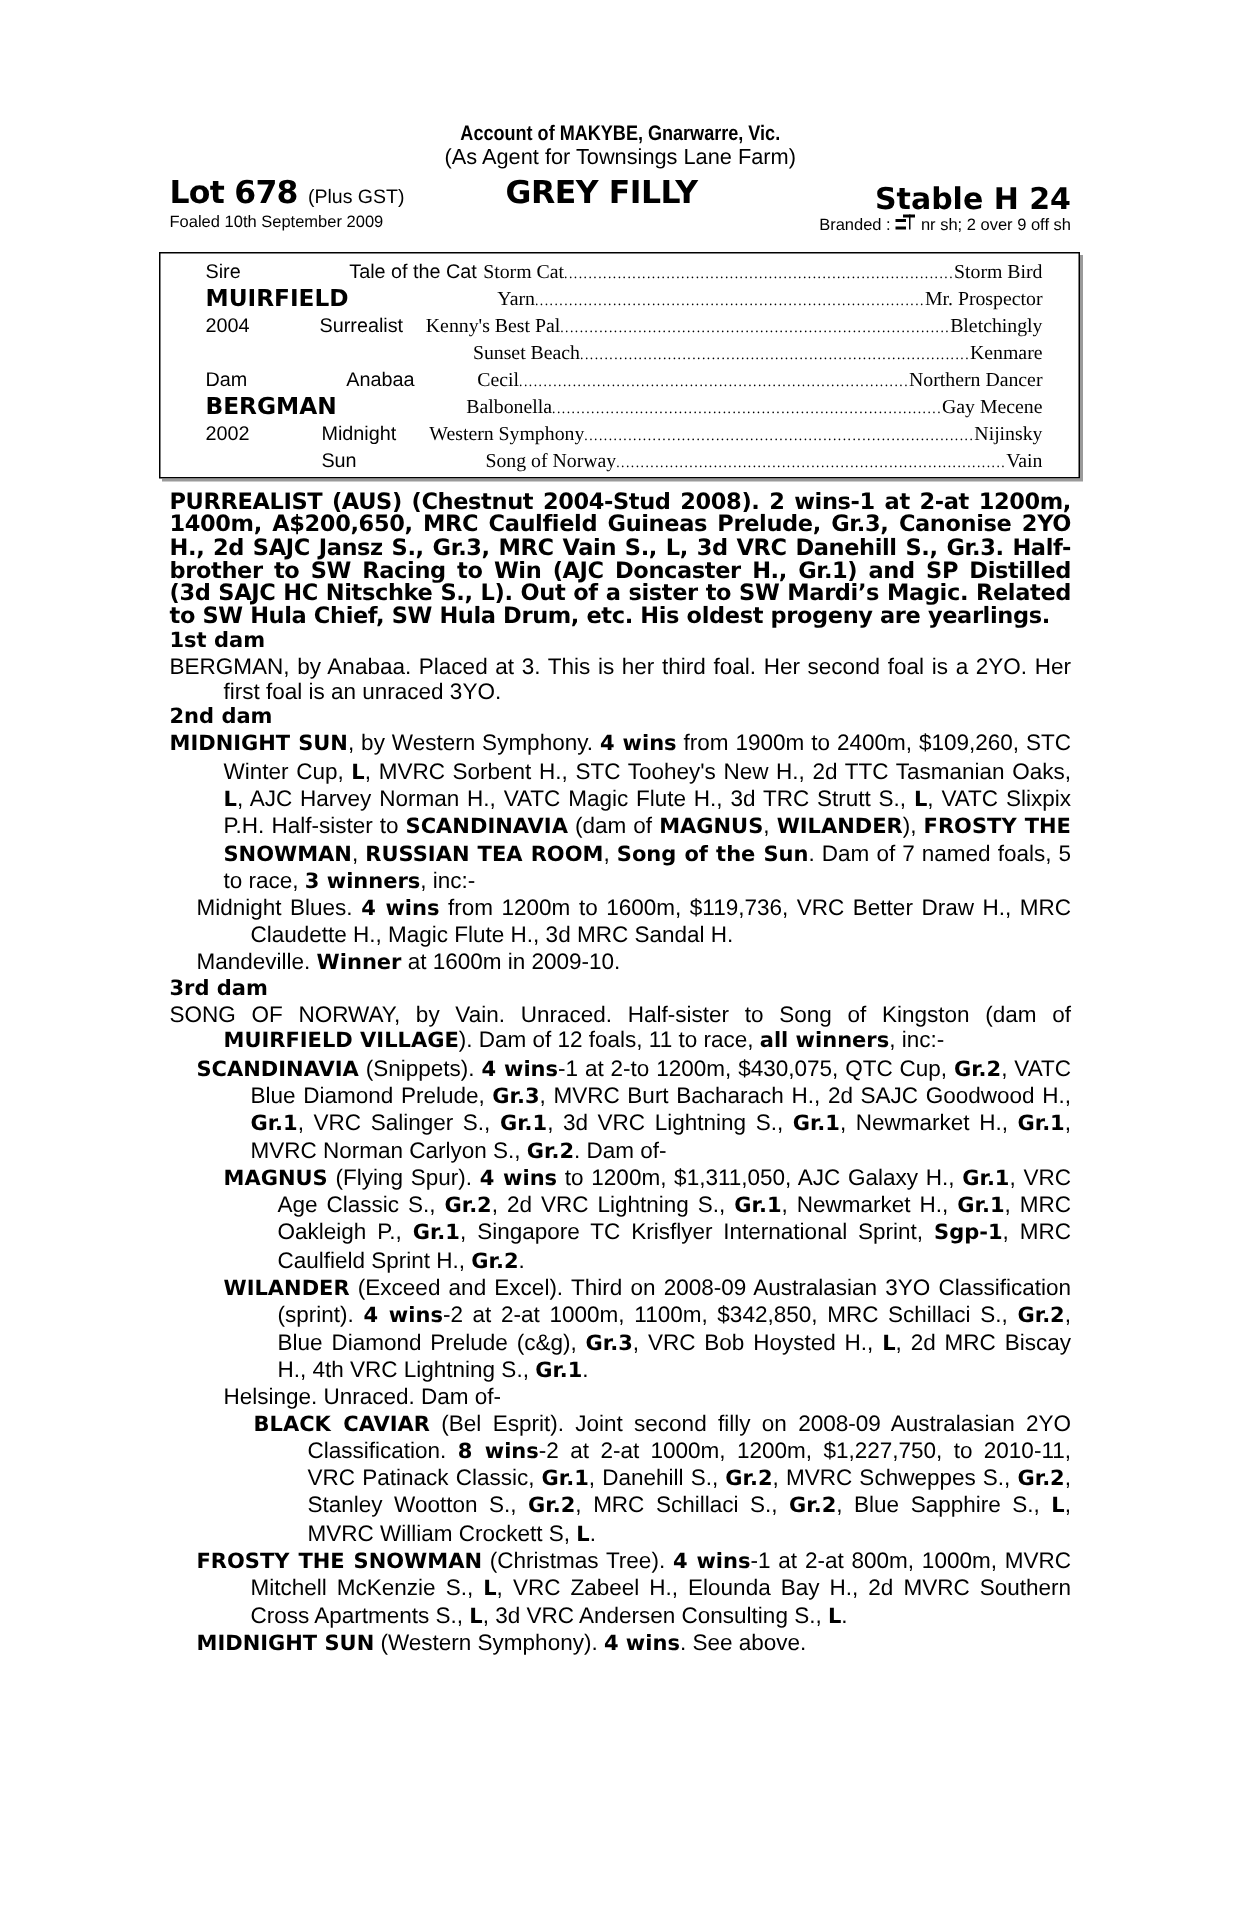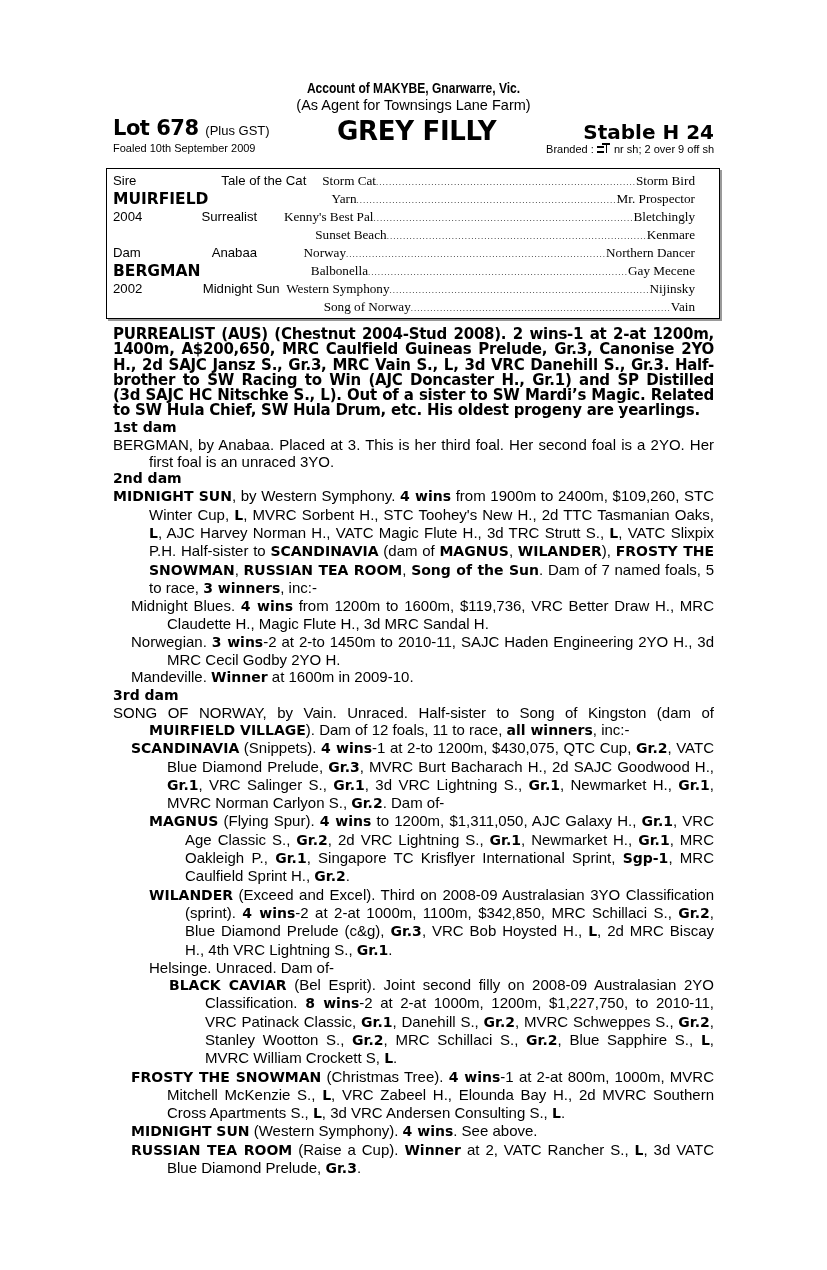--- a/index.html
+++ b/index.html
@@ -3,31 +3,31 @@
 <meta charset="utf-8">
 <style>
   html, body { margin: 0; padding: 0; background: #ffffff; }
   body { width: 827px; height: 1270px; position: relative; color: #000; font-family: "Liberation Sans", sans-serif; }
   .page { position: absolute; left: 113px; top: 80px; width: 601px; }
   .hdr1 { text-align: center; font-weight: bold; font-size: 14px; line-height: 17px; transform: scaleX(0.86); }
   .hdr2 { text-align: center; font-size: 14.5px; line-height: 17px; }
   .lotrow { position: relative; height: 26px; margin-top: 2px; }
   .lot { position: absolute; left: 0; top: 0; font-weight: bold; font-size: 21px; font-family: "DejaVu Sans", sans-serif; letter-spacing: -0.5px; }
   .lot .gst { font-weight: normal; font-size: 13px; font-family: "Liberation Sans", sans-serif; letter-spacing: 0; text-align: right; }
-  .colour { position: absolute; left: 224px; top: 0; font-weight: bold; font-size: 26px; font-family: "DejaVu Sans", sans-serif; letter-spacing: -0.3px; }
+  .colour { position: absolute; left: 224px; top: 0; font-weight: bold; font-size: 21px; font-family: "DejaVu Sans", sans-serif; letter-spacing: -0.3px; }
   .stable { position: absolute; right: 0; top: 4px; font-weight: bold; font-size: 20px; font-family: "DejaVu Sans", sans-serif; }
   .foalrow { position: relative; height: 20px; font-size: 11px; }
   .foalrow .foaled { position: absolute; left: 0; top: 0; }
   .foalrow .brand { position: absolute; right: 0; top: 0; white-space: nowrap; }
   .brand-glyph { display: inline-block; width: 14px; height: 12px; position: relative; vertical-align: -1px; }
   .brand-glyph i { position: absolute; background: #000; }
 
   .ped { margin-top: 6px; margin-left: -7px; width: 612px; border: 1.5px solid #000; box-shadow: 2px 2px 0 #9a9a9a; padding: 3px 0 2px 0; font-size: 13.2px; }
   .ped-row { display: flex; height: 18px; line-height: 18px; }
-  .ped-c1 { width: 175px; padding-left: 6px; }
+  .ped-c1 { width: 175px; padding-left: 6px; margin-left: 24px; }
   .ped-c2 { width: 163px; }
   .ped-c3 { flex: 1; display: flex; padding-right: 24px; font-family: Liberation Serif, serif; }
   .ped-c3 .l { white-space: nowrap; }
   .ped-c3 .dots { flex: 1; overflow: hidden; white-space: nowrap; letter-spacing: 1px; font-size: 9px; line-height: 20px; }
   .ped-c3 .r { white-space: nowrap; }
   .bigname { font-weight: bold; font-family: "DejaVu Sans", sans-serif; font-size: 15.5px; }
 
   .sireblurb { margin-top: 8px; font-weight: bold; font-family: "DejaVu Sans", sans-serif; font-size: 15px; line-height: 15.3px; text-align: justify; letter-spacing: -0.25px; }
 
   .sect-h { font-weight: bold; font-family: "DejaVu Sans", sans-serif; font-size: 14px; line-height: 17px; }
@@ -100,21 +100,21 @@
       <div class="ped-c3">
           <span class="l">Sunset Beach</span>
           <span class="dots">................................................................................</span>
           <span class="r">Kenmare</span>
         </div>
     </div>
     <div class="ped-row">
       <div class="ped-c1">Dam</div>
       <div class="ped-c2">Anabaa</div>
       <div class="ped-c3">
-          <span class="l">Norway</span>
+          <span class="l">Cecil</span>
           <span class="dots">................................................................................</span>
           <span class="r">Northern Dancer</span>
         </div>
     </div>
     <div class="ped-row">
       <div class="ped-c1 bigname">BERGMAN</div>
       <div class="ped-c2"></div>
       <div class="ped-c3">
           <span class="l">Balbonella</span>
           <span class="dots">................................................................................</span>
@@ -142,35 +142,33 @@
   </div>
 
   <div class="sireblurb">PURREALIST (AUS) (Chestnut 2004-Stud 2008). 2 wins-1 at 2-at 1200m, 1400m, A$200,650, MRC Caulfield Guineas Prelude, Gr.3, Canonise 2YO H., 2d SAJC Jansz S., Gr.3, MRC Vain S., L, 3d VRC Danehill S., Gr.3. Half-brother to SW Racing to Win (AJC Doncaster H., Gr.1) and SP Distilled (3d SAJC HC Nitschke S., L). Out of a sister to SW Mardi’s Magic. Related to SW Hula Chief, SW Hula Drum, etc. His oldest progeny are yearlings.</div>
 
   <div class="sect-h">1st dam</div>
   <div class="para ind0">BERGMAN, by Anabaa. Placed at 3. This is her third foal. Her second foal is a 2YO. Her first foal is an unraced 3YO.</div>
 
   <div class="sect-h">2nd dam</div>
   <div class="para ind0"><b>MIDNIGHT SUN</b><span>, by Western Symphony. </span><b>4 wins</b><span> from 1900m to 2400m, $109,260, STC Winter Cup, </span><b>L</b><span>, MVRC Sorbent H., STC Toohey's New H., 2d TTC Tasmanian Oaks, </span><b>L</b><span>, AJC Harvey Norman H., VATC Magic Flute H., 3d TRC Strutt S., </span><b>L</b><span>, VATC Slixpix P.H. Half-sister to </span><b>SCANDINAVIA</b><span> (dam of </span><b>MAGNUS</b><span>, </span><b>WILANDER</b><span>), </span><b>FROSTY THE SNOWMAN</b><span>, </span><b>RUSSIAN TEA ROOM</b><span>, </span><b>Song of the Sun</b><span>. Dam of 7 named foals, 5 to race, </span><b>3 winners</b><span>, inc:-</span></div>
   <div class="para ind1"><span>Midnight Blues. </span><b>4 wins</b><span> from 1200m to 1600m, $119,736, VRC Better Draw H., MRC Claudette H., Magic Flute H., 3d MRC Sandal H.</span></div>
-  <div class="para ind1"><span>Norwegian. </span><b>3 wins</b><span>-2 at 2-to 1450m to 2010-11, SAJC Haden Engineering 2YO H., 3d MRC Cecil Godby 2YO H.</span></div>
   <div class="para ind1"><span>Mandeville. </span><b>Winner</b><span> at 1600m in 2009-10.</span></div>
 
   <div class="sect-h">3rd dam</div>
   <div class="para ind0"><span>SONG OF NORWAY, by Vain. Unraced. Half-sister to Song of Kingston (dam of </span><b>MUIRFIELD VILLAGE</b><span>). Dam of 12 foals, 11 to race, </span><b>all winners</b><span>, inc:-</span></div>
 
   <div class="para ind1"><b>SCANDINAVIA</b><span> (Snippets). </span><b>4 wins</b><span>-1 at 2-to 1200m, $430,075, QTC Cup, </span><b>Gr.2</b><span>, VATC Blue Diamond Prelude, </span><b>Gr.3</b><span>, MVRC Burt Bacharach H., 2d SAJC Goodwood H., </span><b>Gr.1</b><span>, VRC Salinger S., </span><b>Gr.1</b><span>, 3d VRC Lightning S., </span><b>Gr.1</b><span>, Newmarket H., </span><b>Gr.1</b><span>, MVRC Norman Carlyon S., </span><b>Gr.2</b><span>. Dam of-</span></div>
 
   <div class="para ind2"><b>MAGNUS</b><span> (Flying Spur). </span><b>4 wins</b><span> to 1200m, $1,311,050, AJC Galaxy H., </span><b>Gr.1</b><span>, VRC Age Classic S., </span><b>Gr.2</b><span>, 2d VRC Lightning S., </span><b>Gr.1</b><span>, Newmarket H., </span><b>Gr.1</b><span>, MRC Oakleigh P., </span><b>Gr.1</b><span>, Singapore TC Krisflyer International Sprint, </span><b>Sgp-1</b><span>, MRC Caulfield Sprint H., </span><b>Gr.2</b><span>.</span></div>
 
   <div class="para ind2"><b>WILANDER</b><span> (Exceed and Excel). Third on 2008-09 Australasian 3YO Classification (sprint). </span><b>4 wins</b><span>-2 at 2-at 1000m, 1100m, $342,850, MRC Schillaci S., </span><b>Gr.2</b><span>, Blue Diamond Prelude (c&amp;g), </span><b>Gr.3</b><span>, VRC Bob Hoysted H., </span><b>L</b><span>, 2d MRC Biscay H., 4th VRC Lightning S., </span><b>Gr.1</b><span>.</span></div>
 
   <div class="para ind2" style="padding-left:36px;text-indent:0;">Helsinge. Unraced. Dam of-</div>
 
   <div class="para ind3"><b>BLACK CAVIAR</b><span> (Bel Esprit). Joint second filly on 2008-09 Australasian 2YO Classification. </span><b>8 wins</b><span>-2 at 2-at 1000m, 1200m, $1,227,750, to 2010-11, VRC Patinack Classic, </span><b>Gr.1</b><span>, Danehill S., </span><b>Gr.2</b><span>, MVRC Schweppes S., </span><b>Gr.2</b><span>, Stanley Wootton S., </span><b>Gr.2</b><span>, MRC Schillaci S., </span><b>Gr.2</b><span>, Blue Sapphire S., </span><b>L</b><span>, MVRC William Crockett S, </span><b>L</b><span>.</span></div>
 
   <div class="para ind1"><b>FROSTY THE SNOWMAN</b><span> (Christmas Tree). </span><b>4 wins</b><span>-1 at 2-at 800m, 1000m, MVRC Mitchell McKenzie S., </span><b>L</b><span>, VRC Zabeel H., Elounda Bay H., 2d MVRC Southern Cross Apartments S., </span><b>L</b><span>, 3d VRC Andersen Consulting S., </span><b>L</b><span>.</span></div>
 
   <div class="para ind1"><b>MIDNIGHT SUN</b><span> (Western Symphony). </span><b>4 wins</b><span>. See above.</span></div>
 
-  <div class="para ind1"><b>RUSSIAN TEA ROOM</b><span> (Raise a Cup). </span><b>Winner</b><span> at 2, VATC Rancher S., </span><b>L</b><span>, 3d VATC Blue Diamond Prelude, </span><b>Gr.3</b><span>.</span></div>
 
 </div>
 
 </body></html>

